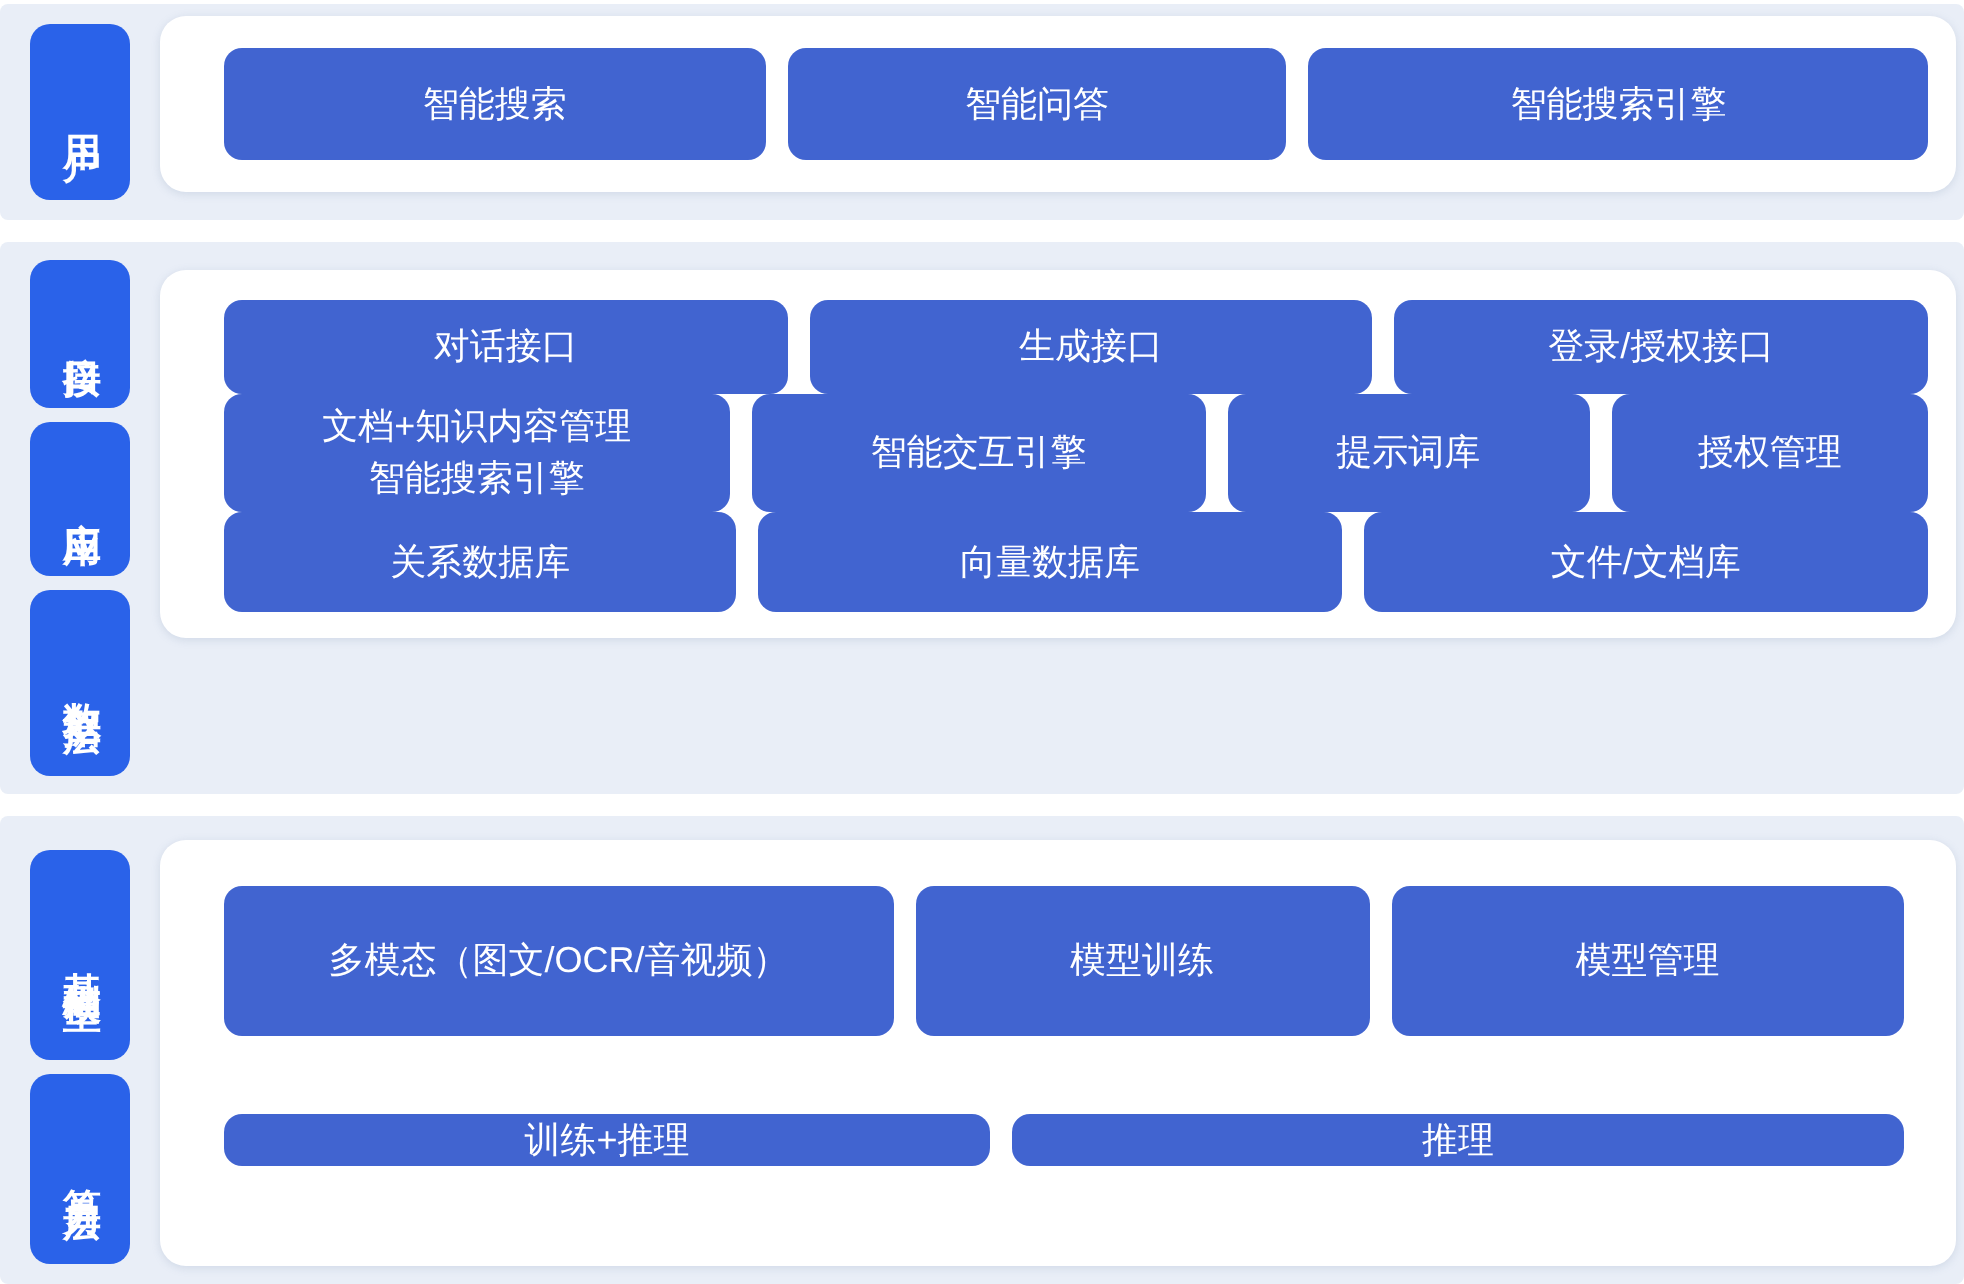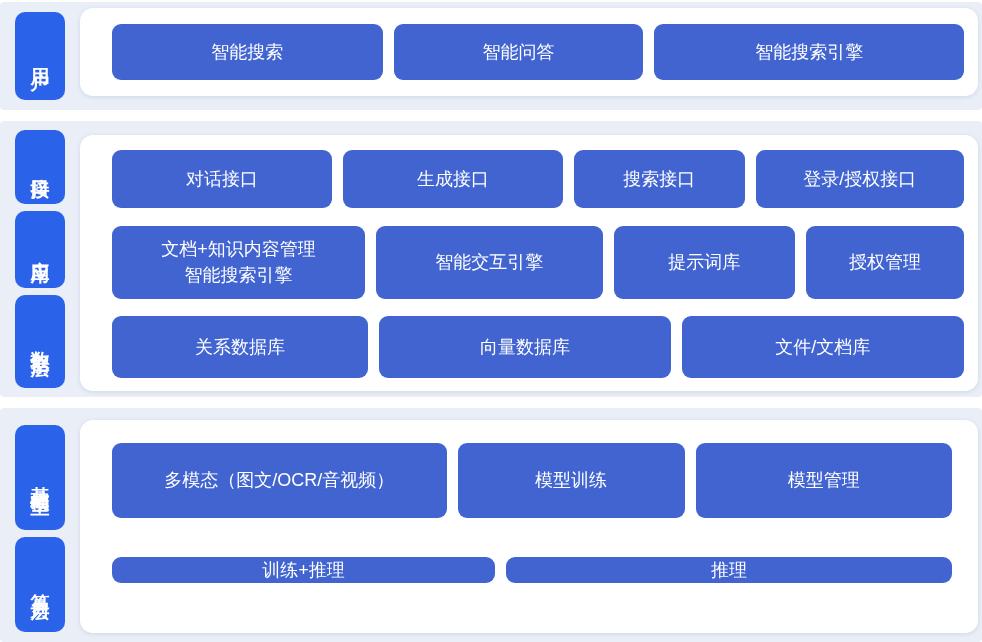--- a/index.html
+++ b/index.html
@@ -54,21 +54,21 @@
     flex: 1 1 auto;
     background: #ffffff;
     border-radius: 13px;
     margin-right: 4px;
     box-shadow: 0 1px 4px rgba(120, 140, 175, 0.22);
     box-sizing: border-box;
     display: flex; flex-direction: column;
     justify-content: space-between;
   }
   .band-user .panel   { margin-top: 6px;  height: 88px;  padding: 0 14px 0 32px; justify-content: center; }
-  .band-middle .panel { margin-top: 14px; height: 256px; padding: 15px 14px 13px 32px; }
+  .band-middle .panel { margin-top: 14px; height: 184px; padding: 15px 14px 13px 32px; }
   .band-bottom .panel { margin-top: 12px; height: 213px; padding: 23px 26px 24px 32px; }
 
   .row { display: flex; gap: 11px; }
   .rh-56 { height: 56px; }
   .rh-58 { height: 58px; }
   .rh-62 { height: 62px; }
   .rh-73 { height: 73px; }
   .rh-75 { height: 75px; }
   .rh-78 { height: 78px; align-items: center; }
 
@@ -104,21 +104,20 @@
 <div class="band band-middle">
   <div class="label-col">
     <div class="layer-label lh-74">接口</div>
     <div class="layer-label lh-77">应用</div>
     <div class="layer-label lh-93">数据层</div>
   </div>
   <div class="panel">
     <div class="row rh-58">
       <div class="node" style="flex:170 1 0">对话接口</div>
       <div class="node" style="flex:170 1 0">生成接口</div>
-      <div class="node" style="flex:132 1 0">搜索接口</div>
       <div class="node" style="flex:161 1 0">登录/授权接口</div>
     </div>
     <div class="row rh-73">
       <div class="node" style="flex:251 1 0">
         <span>文档+知识内容管理</span>
         <span>智能搜索引擎</span>
       </div>
       <div class="node" style="flex:225 1 0">智能交互引擎</div>
       <div class="node" style="flex:180 1 0">提示词库</div>
       <div class="node" style="flex:157 1 0">授权管理</div>

